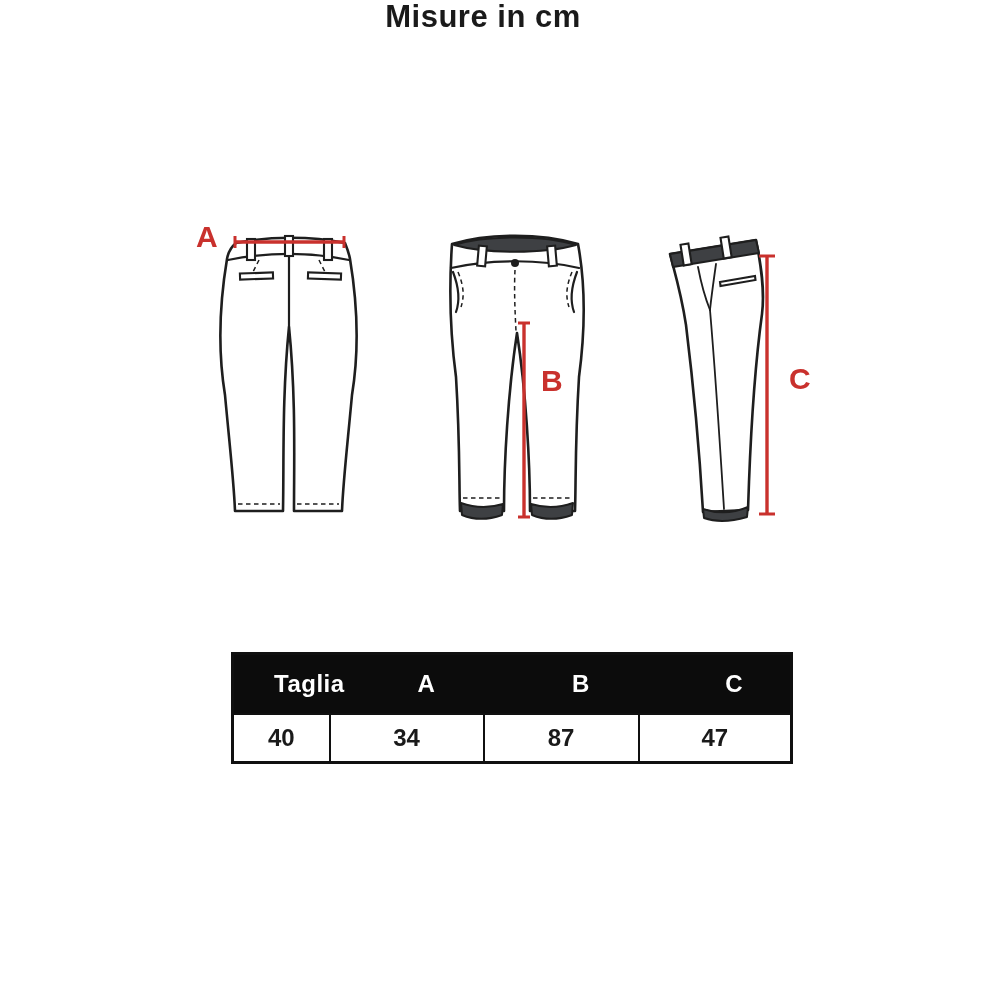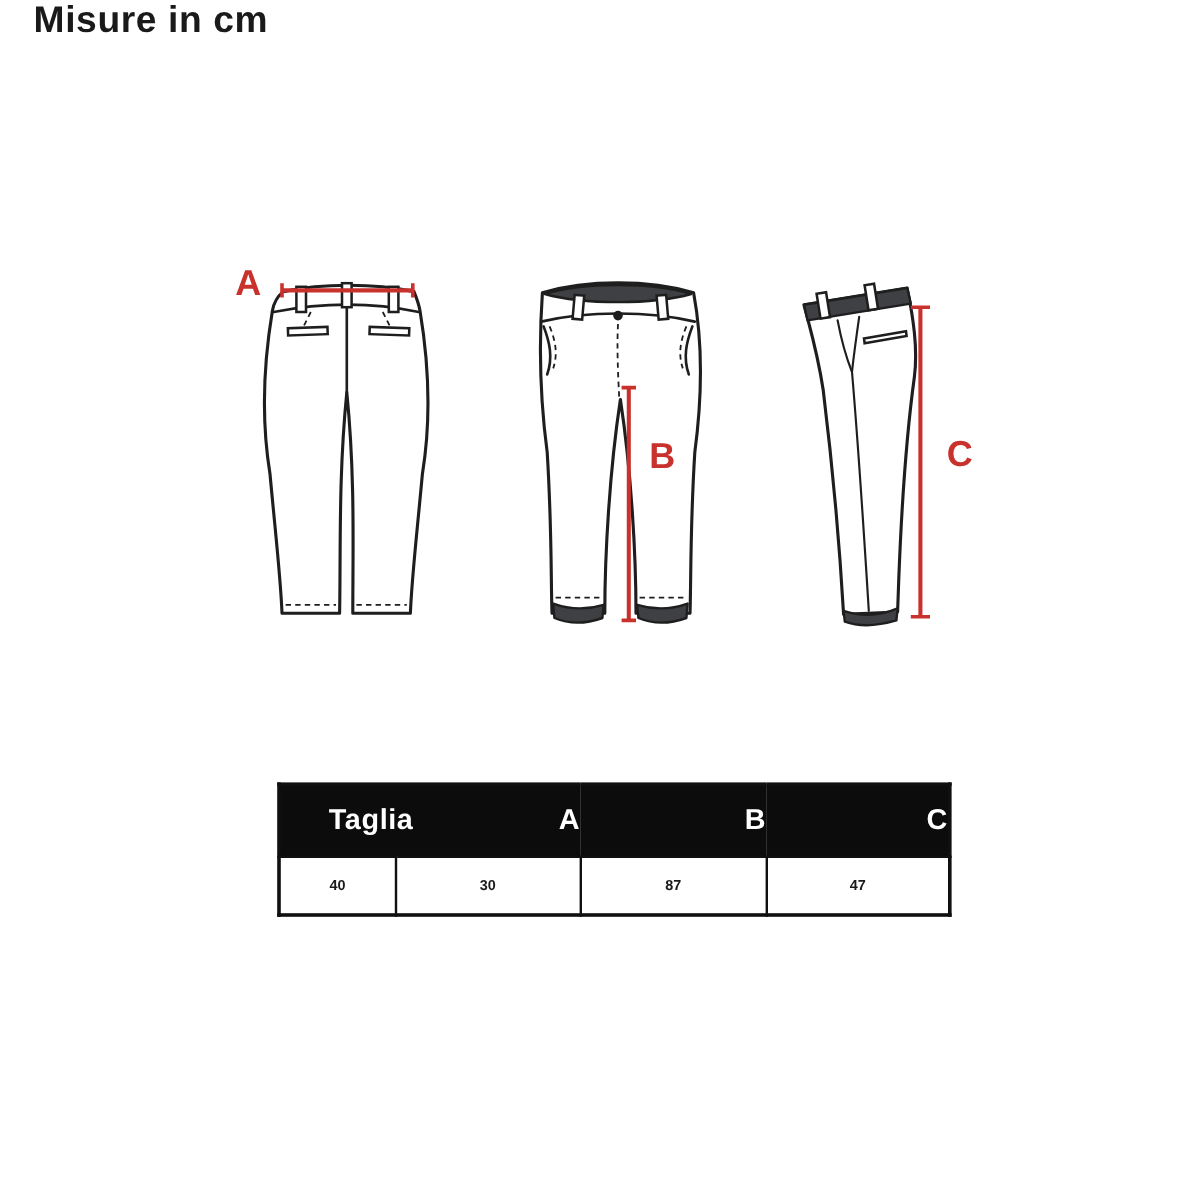--- a/index.html
+++ b/index.html
@@ -39,52 +39,52 @@
     font-weight:bold;
     font-size:30px;
     line-height:30px;
     letter-spacing:0.5px;
   }
 
   
   .title{
     position:absolute;
     left:0; top:566; width:966px;
+    text-align:center;
     font-size:31px;
     line-height:34px;
     font-weight:bold;
     letter-spacing:0.5px;
     color:var(--text);
-    margin-left:28px;
   }
 
   
   .size-table{
     position:absolute;
     left:231px; top:652px;
     width:559px;
     border-collapse:collapse;
     table-layout:fixed;
     border:3px solid #101010;
   }
   .size-table th{
     background:var(--table_header_bg);
     color:var(--table_header_text);
     font-size:24px;
     font-weight:bold;
     height:60px;
-    text-align:right;
+    text-align:center;
     letter-spacing:0.5px;
     border:0;
     padding-left:40px;
   }
   .size-table td{
     background:#ffffff;
     color:var(--text);
-    font-size:12px;
+    font-size:24px;
     font-weight:bold;
     height:49px;
     text-align:center;
     border:2px solid #101010;
   }
 </style>
 </head>
 <body>
 
 <div class="canvas">
@@ -194,20 +194,20 @@
       <tr>
         <th>Taglia</th>
         <th>A</th>
         <th>B</th>
         <th>C</th>
       </tr>
     </thead>
     <tbody>
       <tr>
         <td>40</td>
-        <td>30</td>
+        <td>34</td>
         <td>87</td>
         <td>47</td>
       </tr>
     </tbody>
   </table>
 
 </div>
 
 </body></html>

